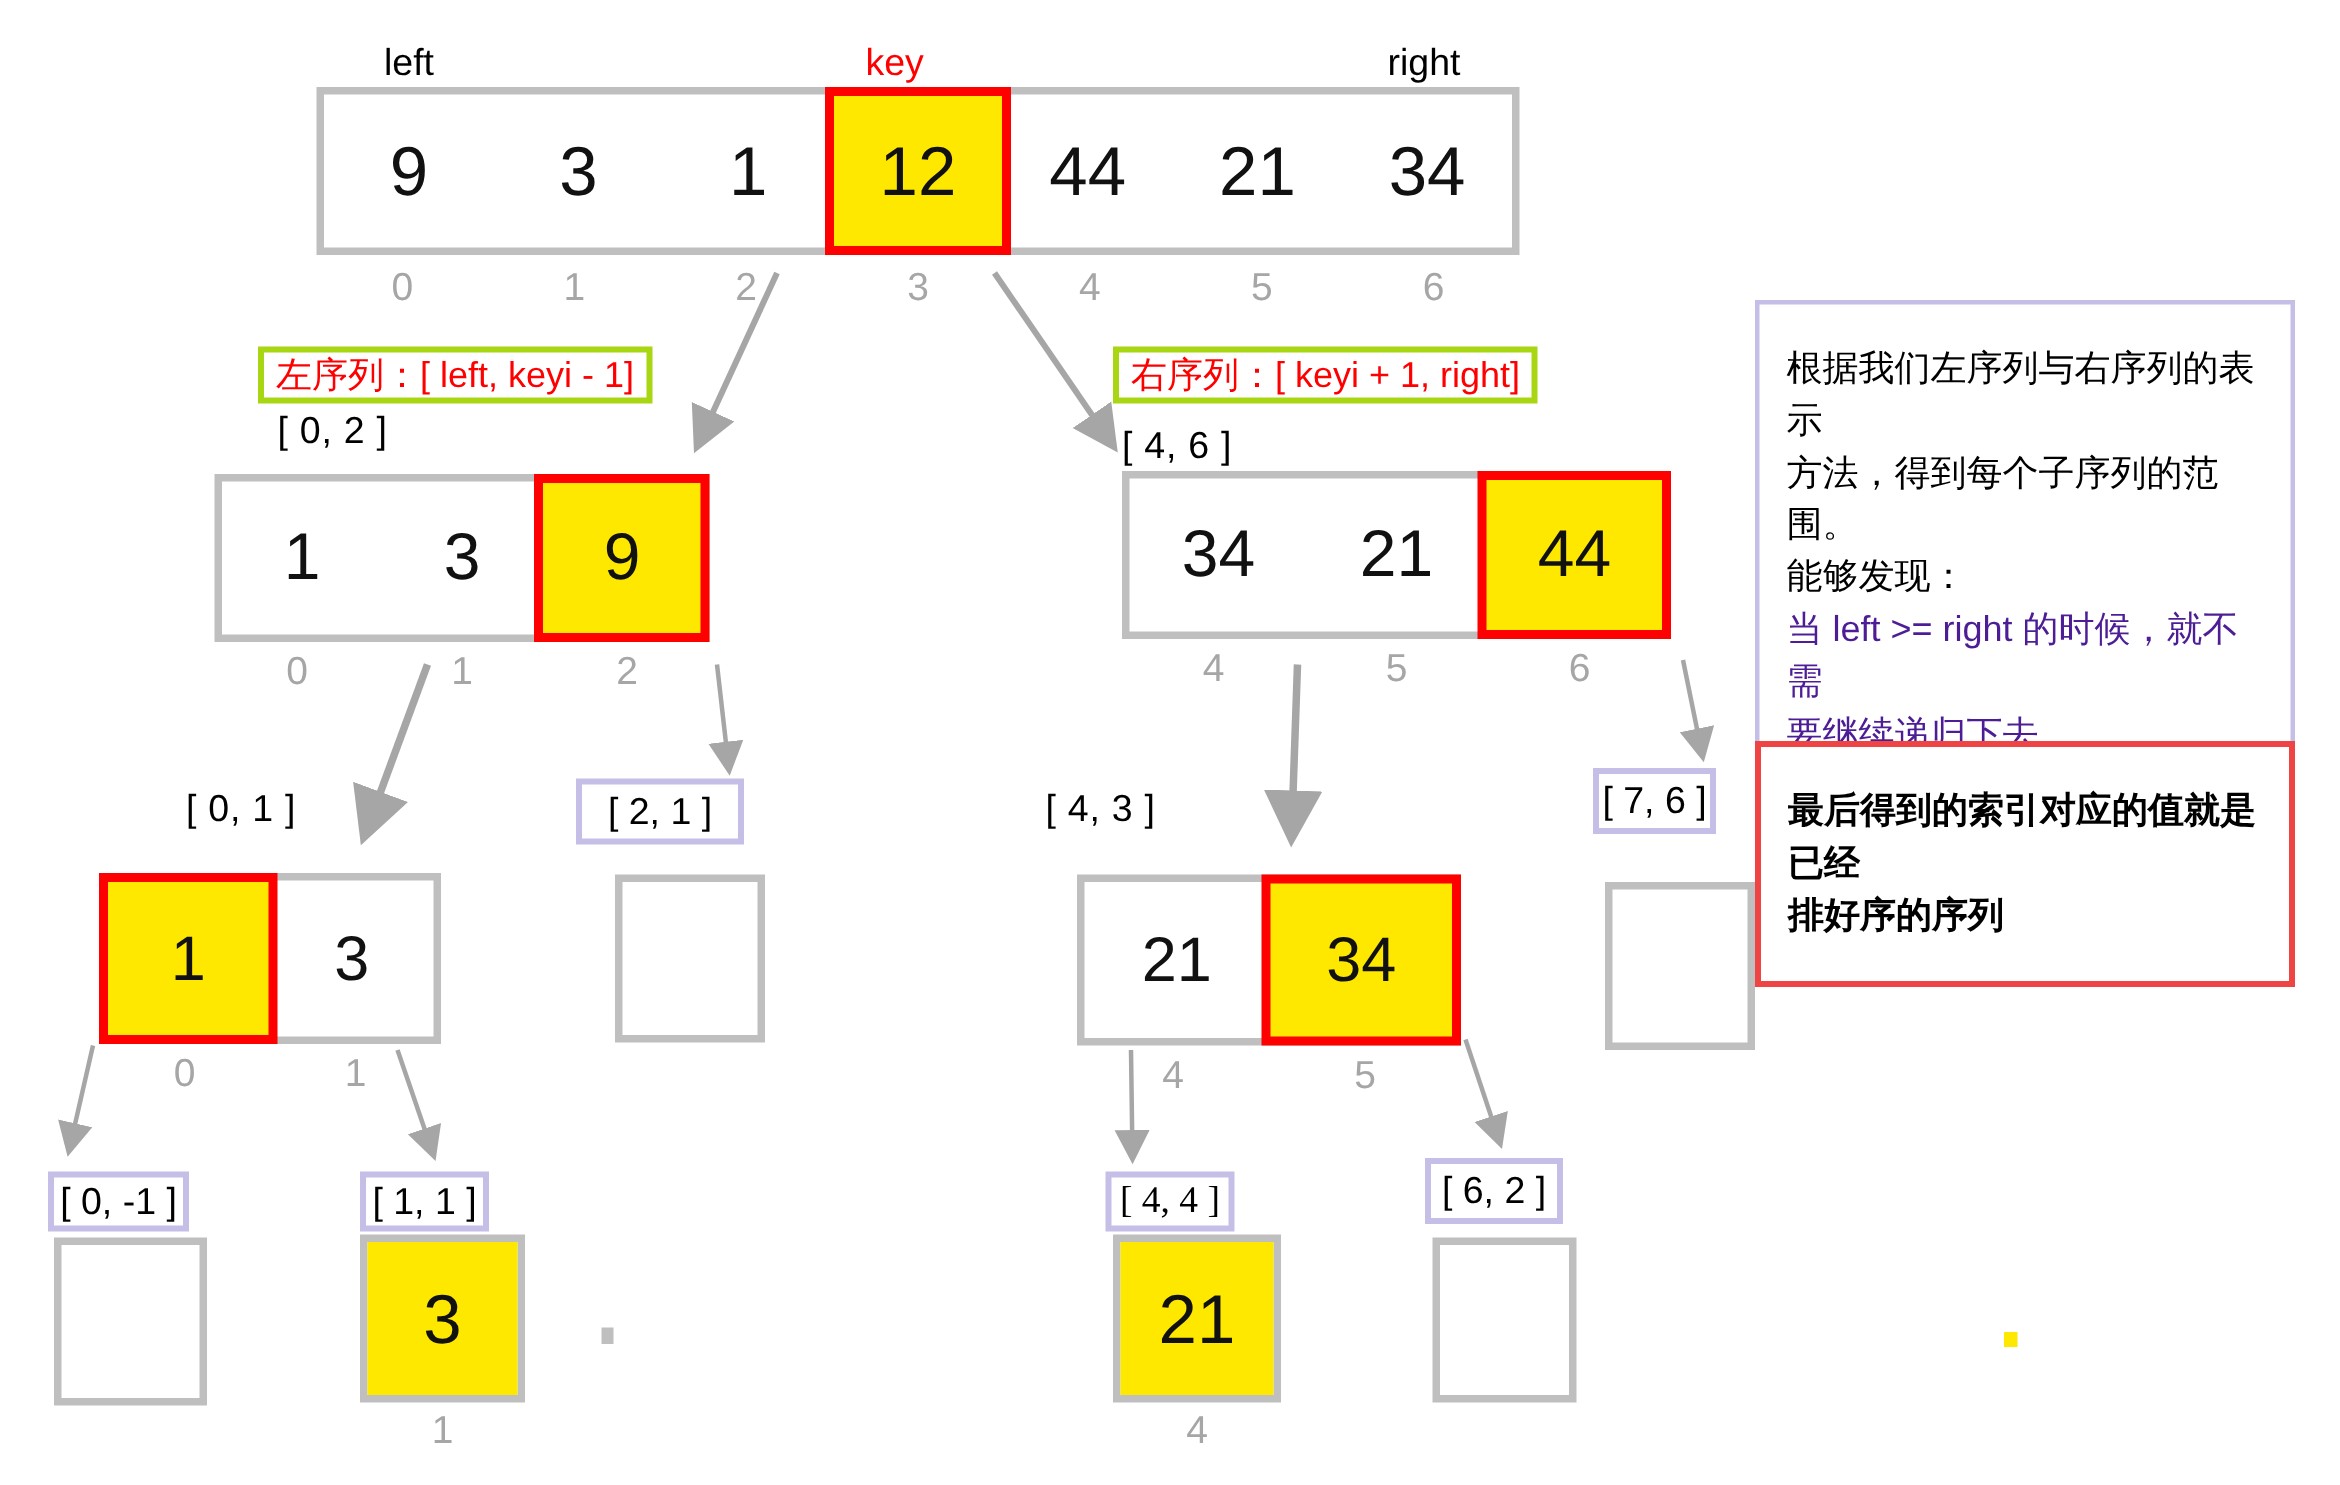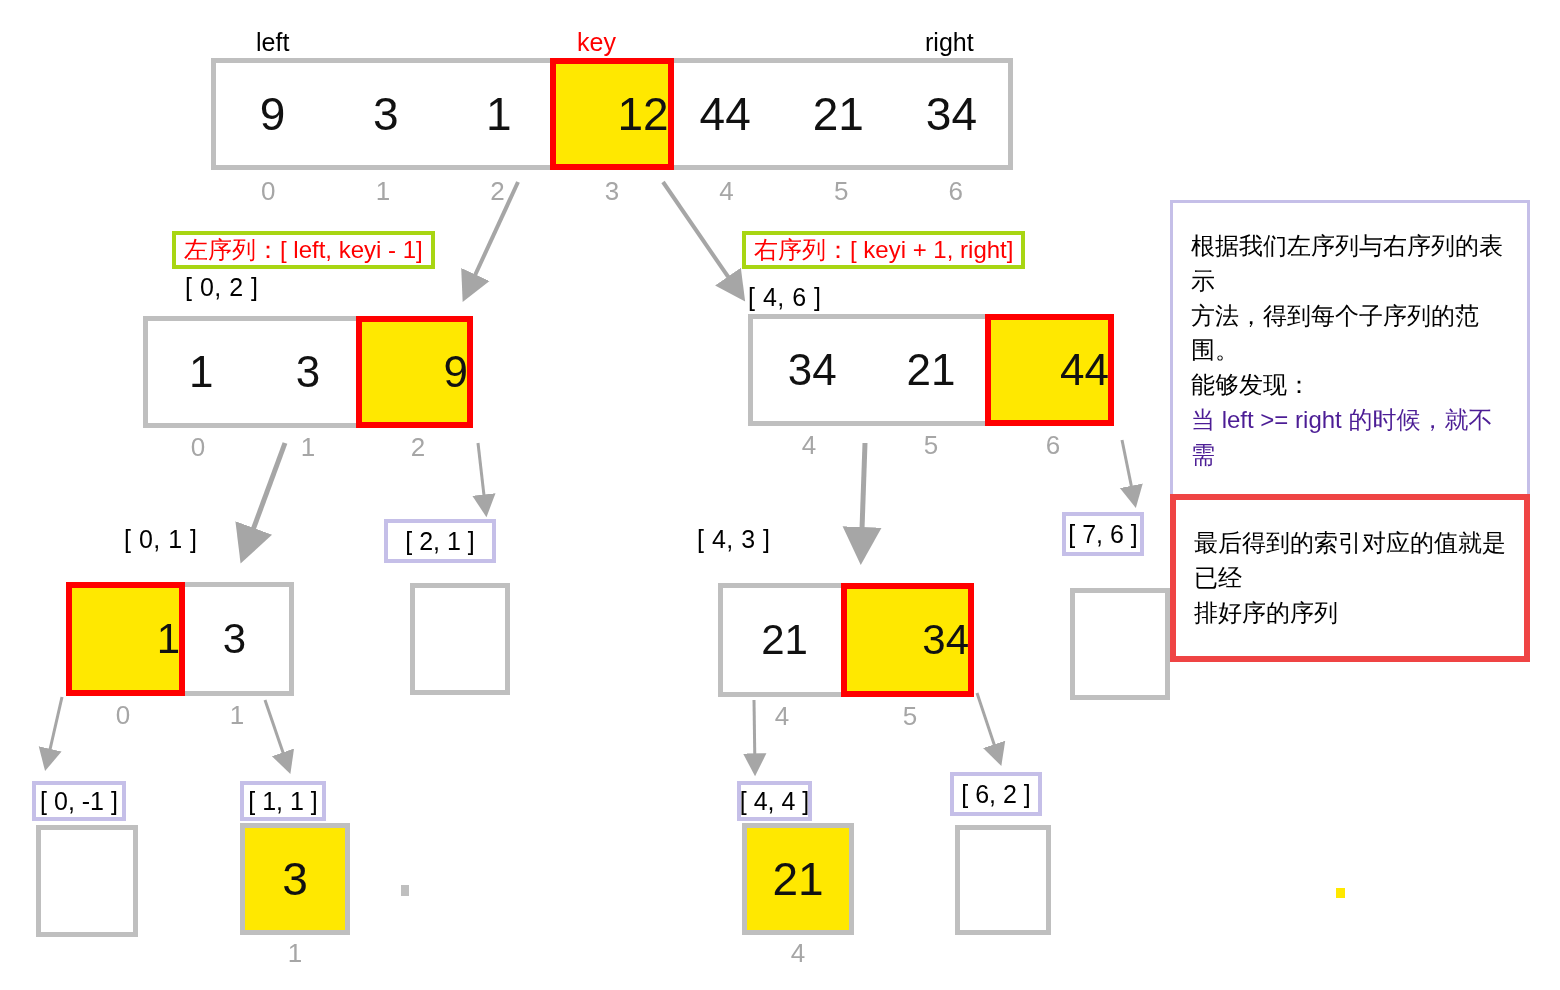--- a/index.html
+++ b/index.html
@@ -12,21 +12,21 @@
   }
   #stage{position:absolute;left:0;top:0;width:1560px;height:990px;}
   #arrows{position:absolute;left:0;top:0;width:1560px;height:990px;pointer-events:none;}
 
   
   .arr{position:absolute;display:flex;box-sizing:border-box;
        border:5px solid #bfbfbf;background:#ffffff;}
   .cell{box-sizing:border-box;display:flex;align-items:center;justify-content:center;
         color:#111;font-weight:400;position:relative;}
   .cell.key{background:#ffe800;outline:5px solid #ff0000;outline-offset:-1px;z-index:3;
-            box-shadow:0 0 0 5px #ff0000;justify-content:flex-end;}
+            box-shadow:0 0 0 5px #ff0000;}
   .cell.keyplain{background:#ffe800;}
 
   
   .idxrow{position:absolute;display:flex;}
   .idx{color:#a6a6a6;text-align:center;font-size:26px;line-height:1;}
 
   
   .lbl{position:absolute;white-space:nowrap;line-height:1;}
   .hdr{color:#000;font-size:25px;}
   .hdr.red{color:#ff0000;}
@@ -35,21 +35,21 @@
   
   .boxlbl{position:absolute;box-sizing:border-box;background:#fff;
           display:flex;align-items:center;white-space:nowrap;}
   .boxlbl.green{border:4px solid #a8d613;color:#ff0000;font-size:24px;padding:0 8px;}
   .boxlbl.lilac{border:4px solid #c5bfe8;color:#000;font-size:25px;justify-content:center;}
 
   
   .note{position:absolute;box-sizing:border-box;background:#fff;padding:26px 18px;
         font-size:24px;line-height:1.45;color:#000;}
   .note.lilac{border:3px solid #c5bfe8;}
-  .note.yellow{border:6px solid #ef4444;}
+  .note.yellow{border:4px solid #ef4444;font-weight:bold;}
   .note .r{color:#4c1d95;display:block;}
   .note .b{display:block;}
 
   
   .empty{position:absolute;box-sizing:border-box;border:5px solid #bfbfbf;background:#fff;}
 
   .dot{position:absolute;}
 </style>
 </head>
 <body>
@@ -129,20 +129,21 @@
   <div class="boxlbl green" style="left:742px;top:231px;height:38px;">
     <span>右序列：[ keyi + 1, right]</span>
   </div>
   <div class="lbl range" style="left:748px;top:285px;">[ 4, 6 ]</div>
 
   <div class="note lilac" style="left:1170px;top:200px;width:360px;">
     <span class="b">根据我们左序列与右序列的表示</span>
     <span class="b">方法，得到每个子序列的范围。</span>
     <span class="b">能够发现：</span>
     <span class="r">当 left &gt;= right 的时候，就不需</span>
+    <span class="r">要继续递归下去</span>
   </div>
 
   <div class="note yellow" style="left:1170px;top:494px;width:360px;">
     <span class="b">最后得到的索引对应的值就是已经</span>
     <span class="b">排好序的序列</span>
   </div>
 
   <div class="arr" id="arr-l2l" style="left:143px;top:316px;width:330px;height:112px;">
       <div class="cell" style="flex: 1 1 0px; font-size: 44px;">
         <span>1</span>
@@ -225,21 +226,21 @@
   </div>
   <div class="arr" id="arr-l4b" style="left:240px;top:823px;width:110px;height:112px;">
       <div class="cell keyplain" style="flex: 1 1 0px; font-size: 46px;">
         <span>3</span>
       </div>
     </div>
   <div class="idxrow" id="idx-l4b" style="left:240px;top:940px;width:110px;">
       <div class="idx" style="flex: 1 1 0px;">1</div>
     </div>
 
-  <div class="boxlbl lilac" style="left:737px;top:781px;width:75px;height:40px;">
+  <div class="boxlbl lilac" style="left:737px;top:781px;width:86px;height:40px;font-family:Liberation Serif, serif;">
     <span>[ 4, 4 ]</span>
   </div>
   <div class="arr" id="arr-l4c" style="left:742px;top:823px;width:112px;height:112px;">
       <div class="cell keyplain" style="flex: 1 1 0px; font-size: 46px;">
         <span>21</span>
       </div>
     </div>
   <div class="idxrow" id="idx-l4c" style="left:742px;top:940px;width:112px;">
       <div class="idx" style="flex: 1 1 0px;">4</div>
     </div>

